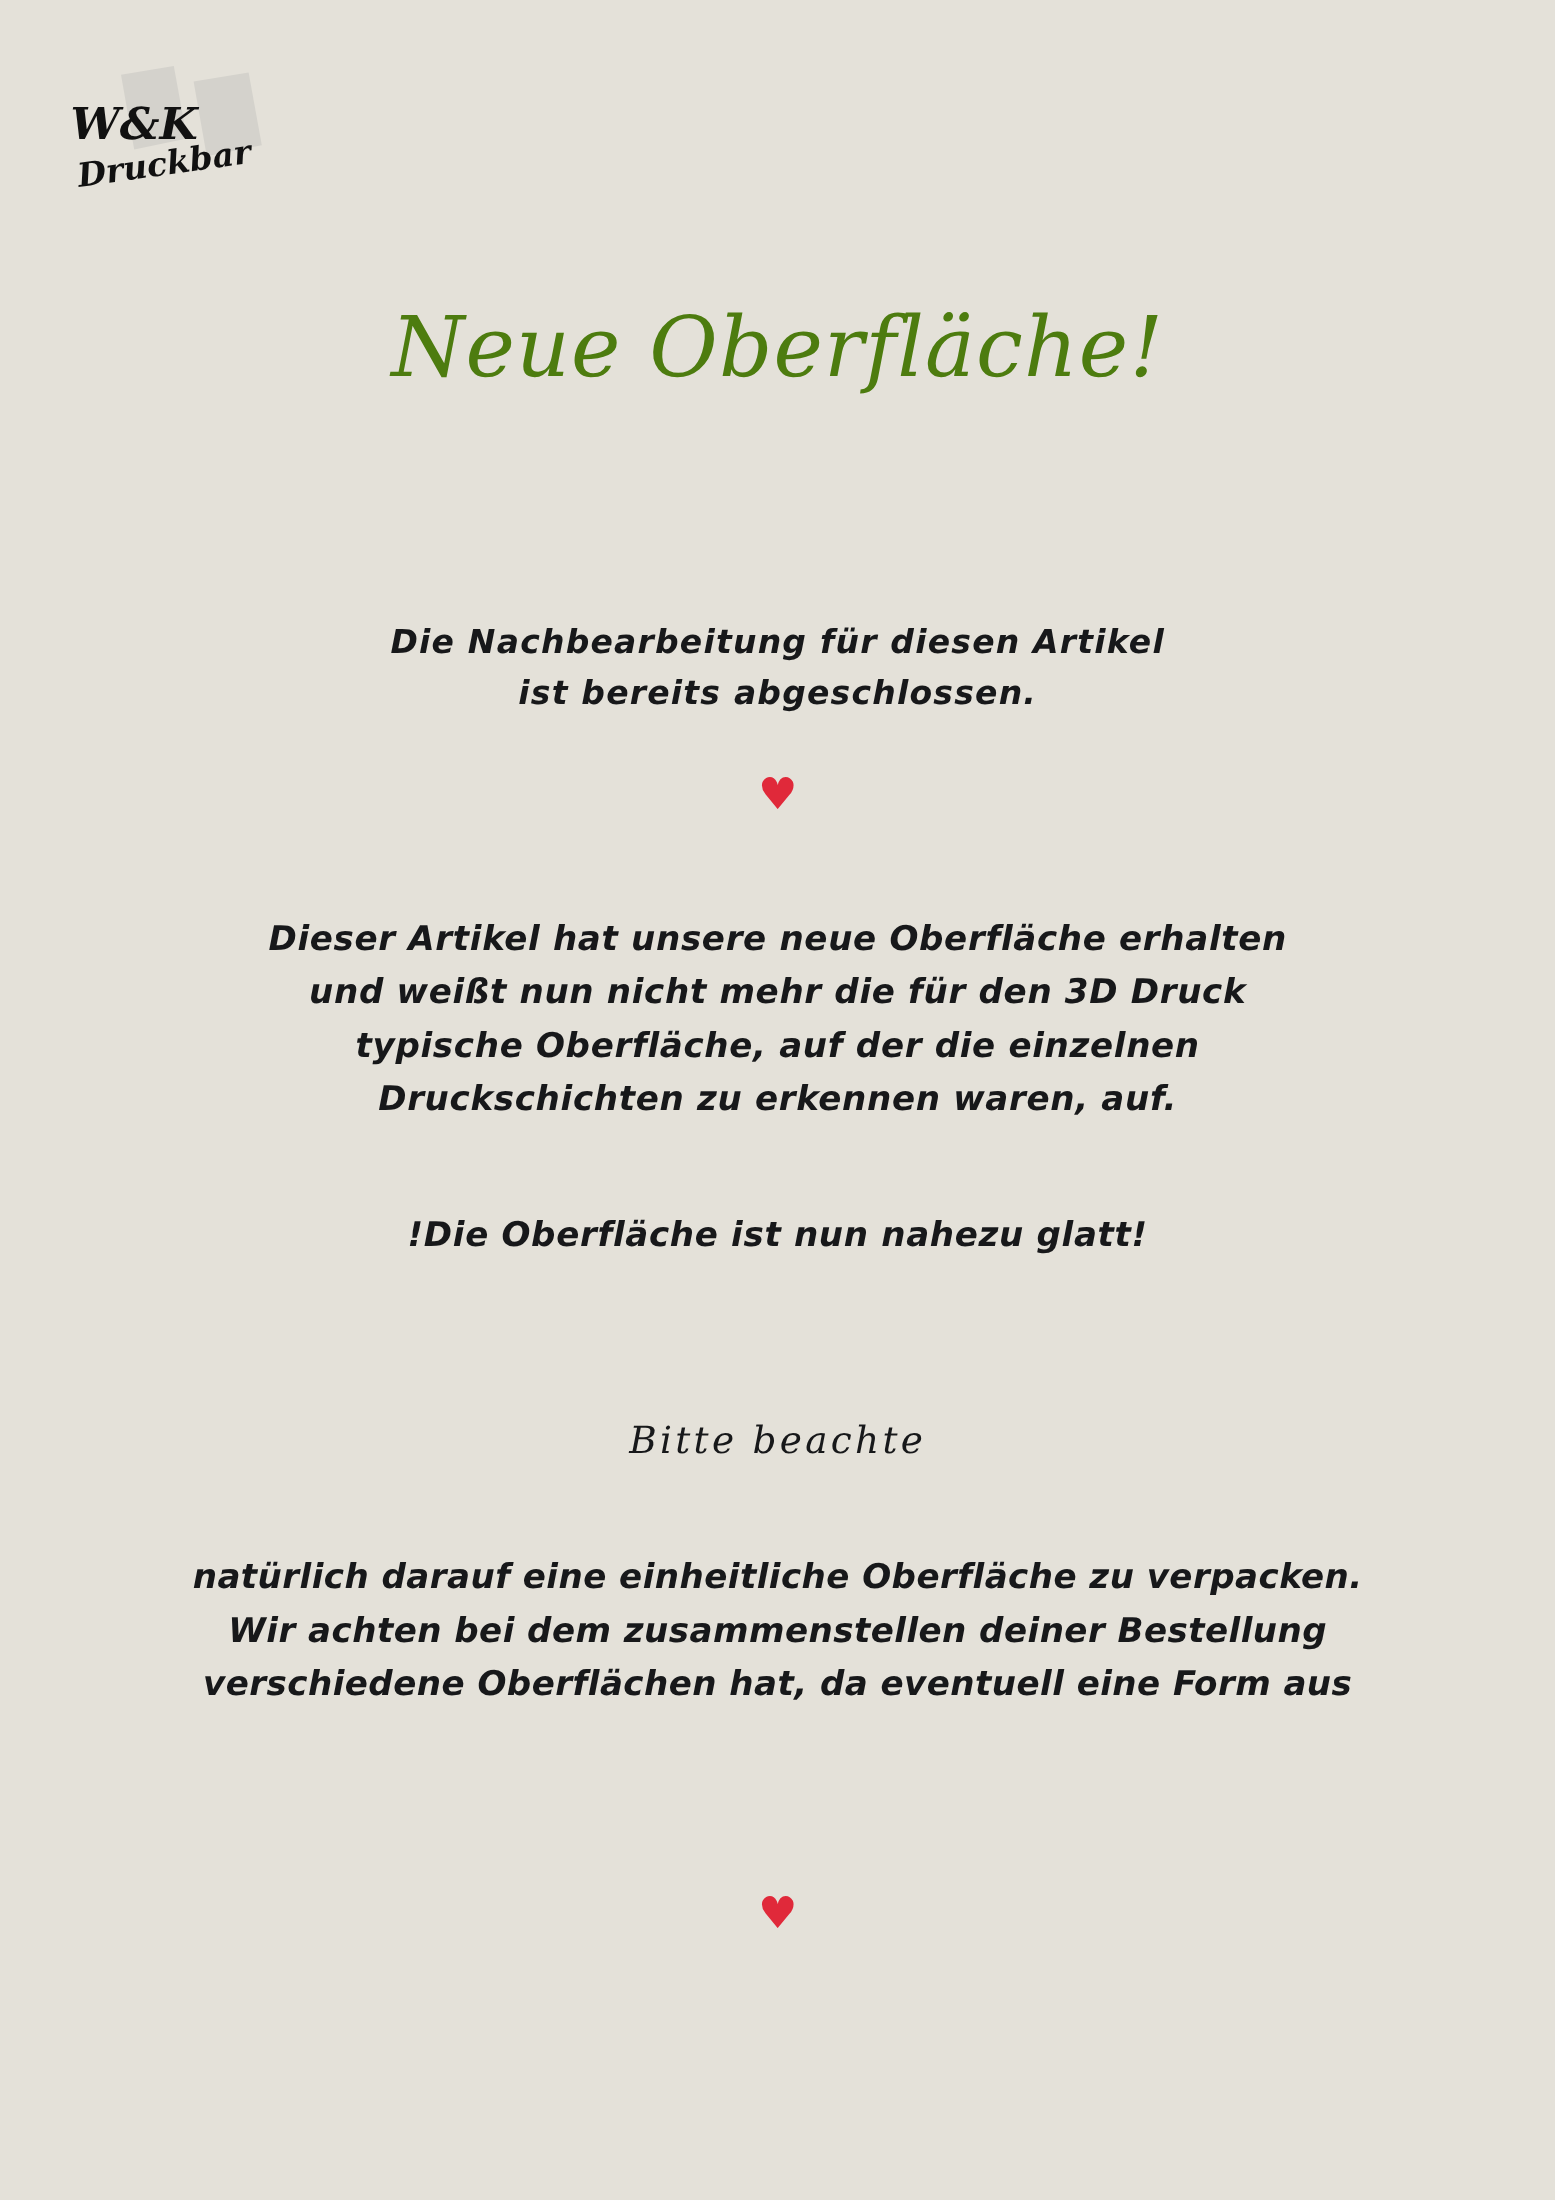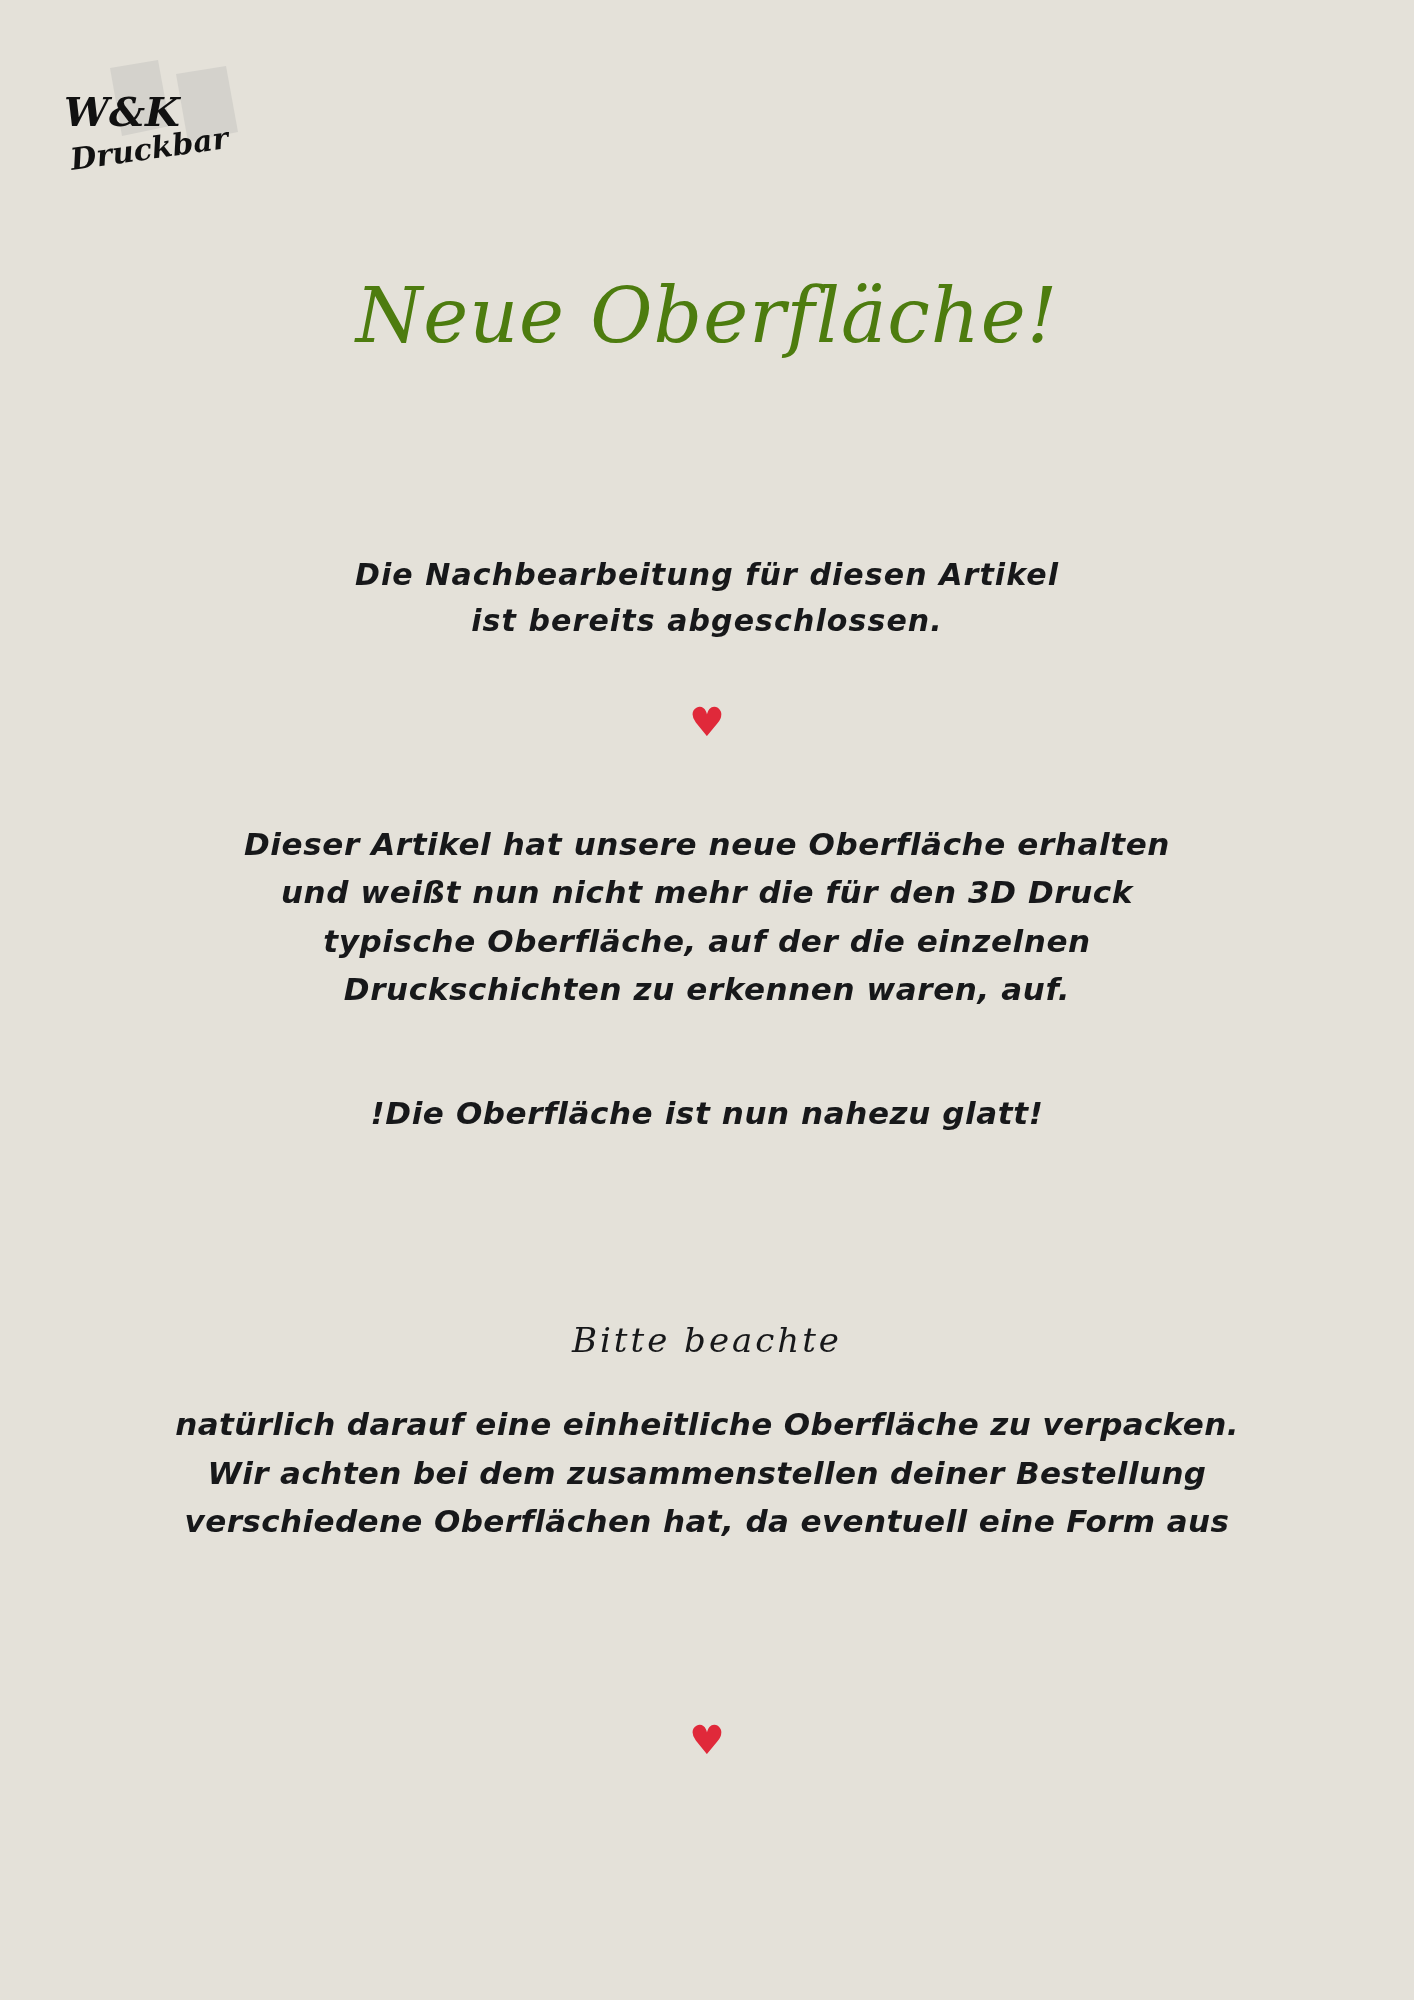--- a/index.html
+++ b/index.html
@@ -53,20 +53,21 @@
   
   .block {
     position: absolute;
     left: 0;
     width: 100%;
     text-align: center;
     color: #17181a;
     font-family: "DejaVu Sans", sans-serif;
     font-weight: bold;
     font-style: italic;
+    margin-top: 10px;
   }
 
   .intro {
     top: 552px;
     font-size: 30px;
     line-height: 1.52;
     letter-spacing: 1.1px;
   }
 
   .heart {
@@ -88,21 +89,21 @@
     letter-spacing: 0.6px;
   }
 
   .smooth-line {
     top: 1095px;
     font-size: 31px;
     letter-spacing: 0.6px;
   }
 
   .note-title {
-    top: 1320px;
+    top: 1280px;
     font-family: "DejaVu Serif", serif;
     font-weight: 400;
     font-size: 34px;
     letter-spacing: 3px;
   }
 
   .note-text {
     top: 1400px;
     font-size: 31px;
     line-height: 1.57;

